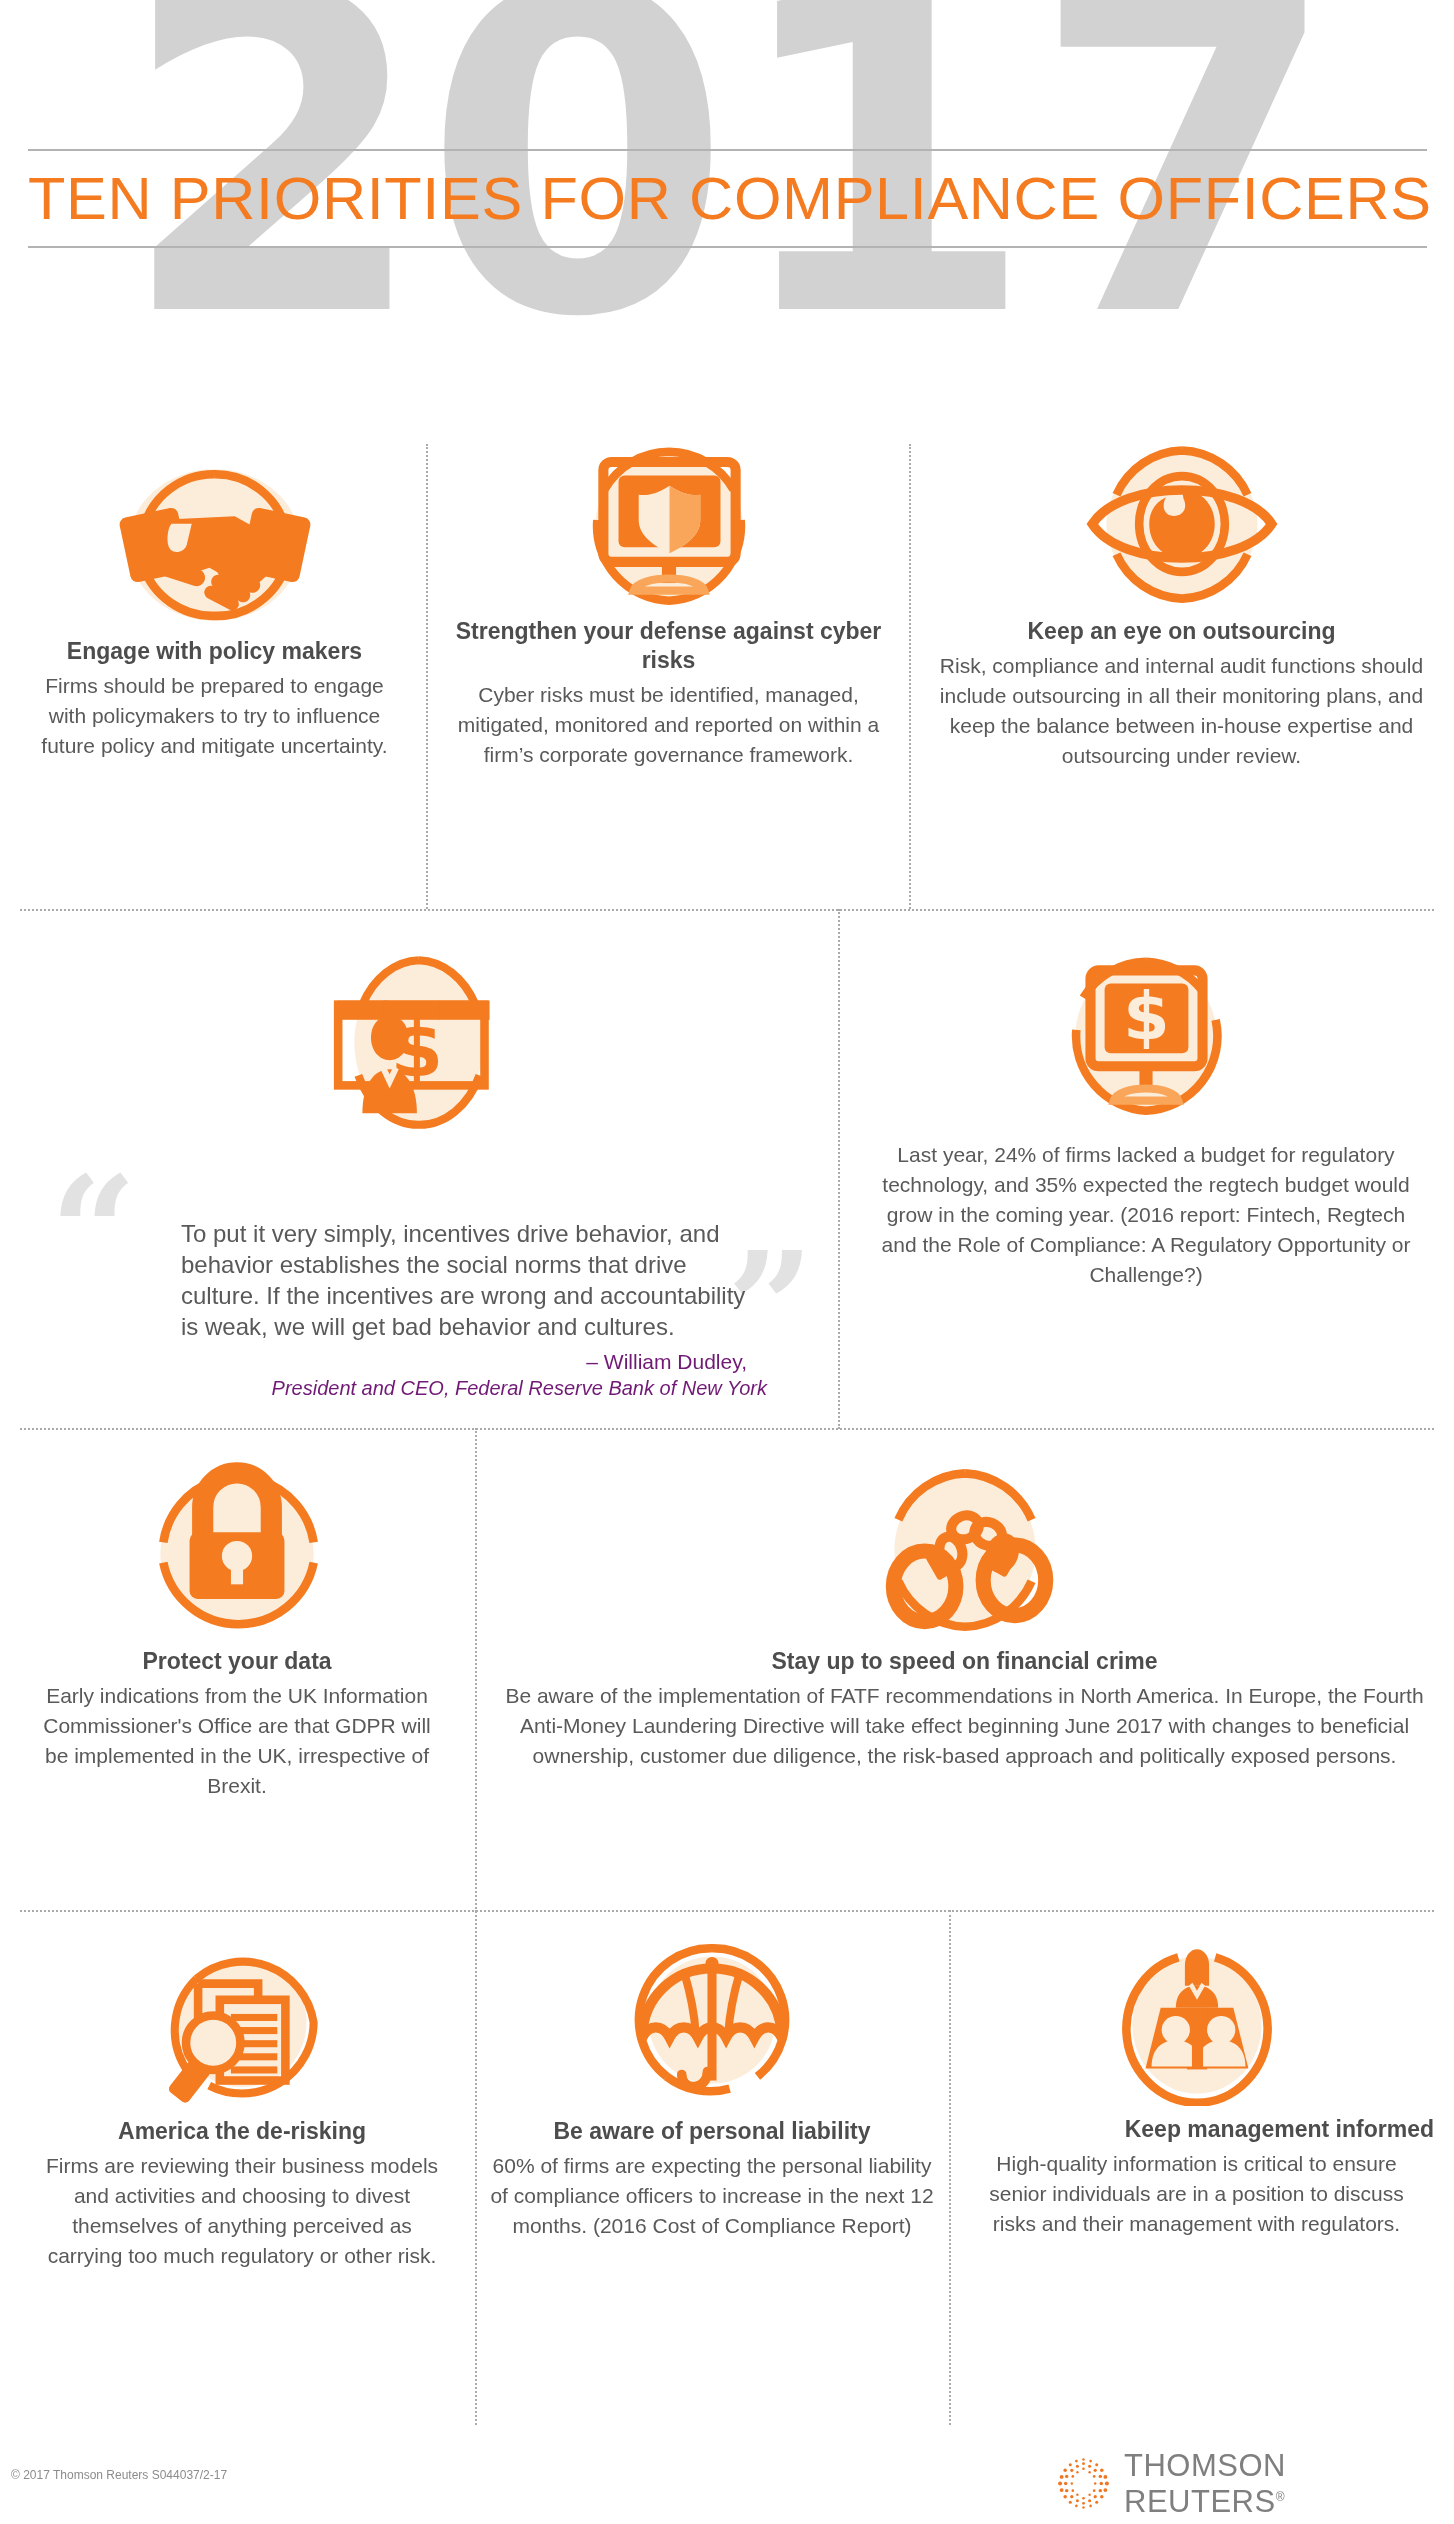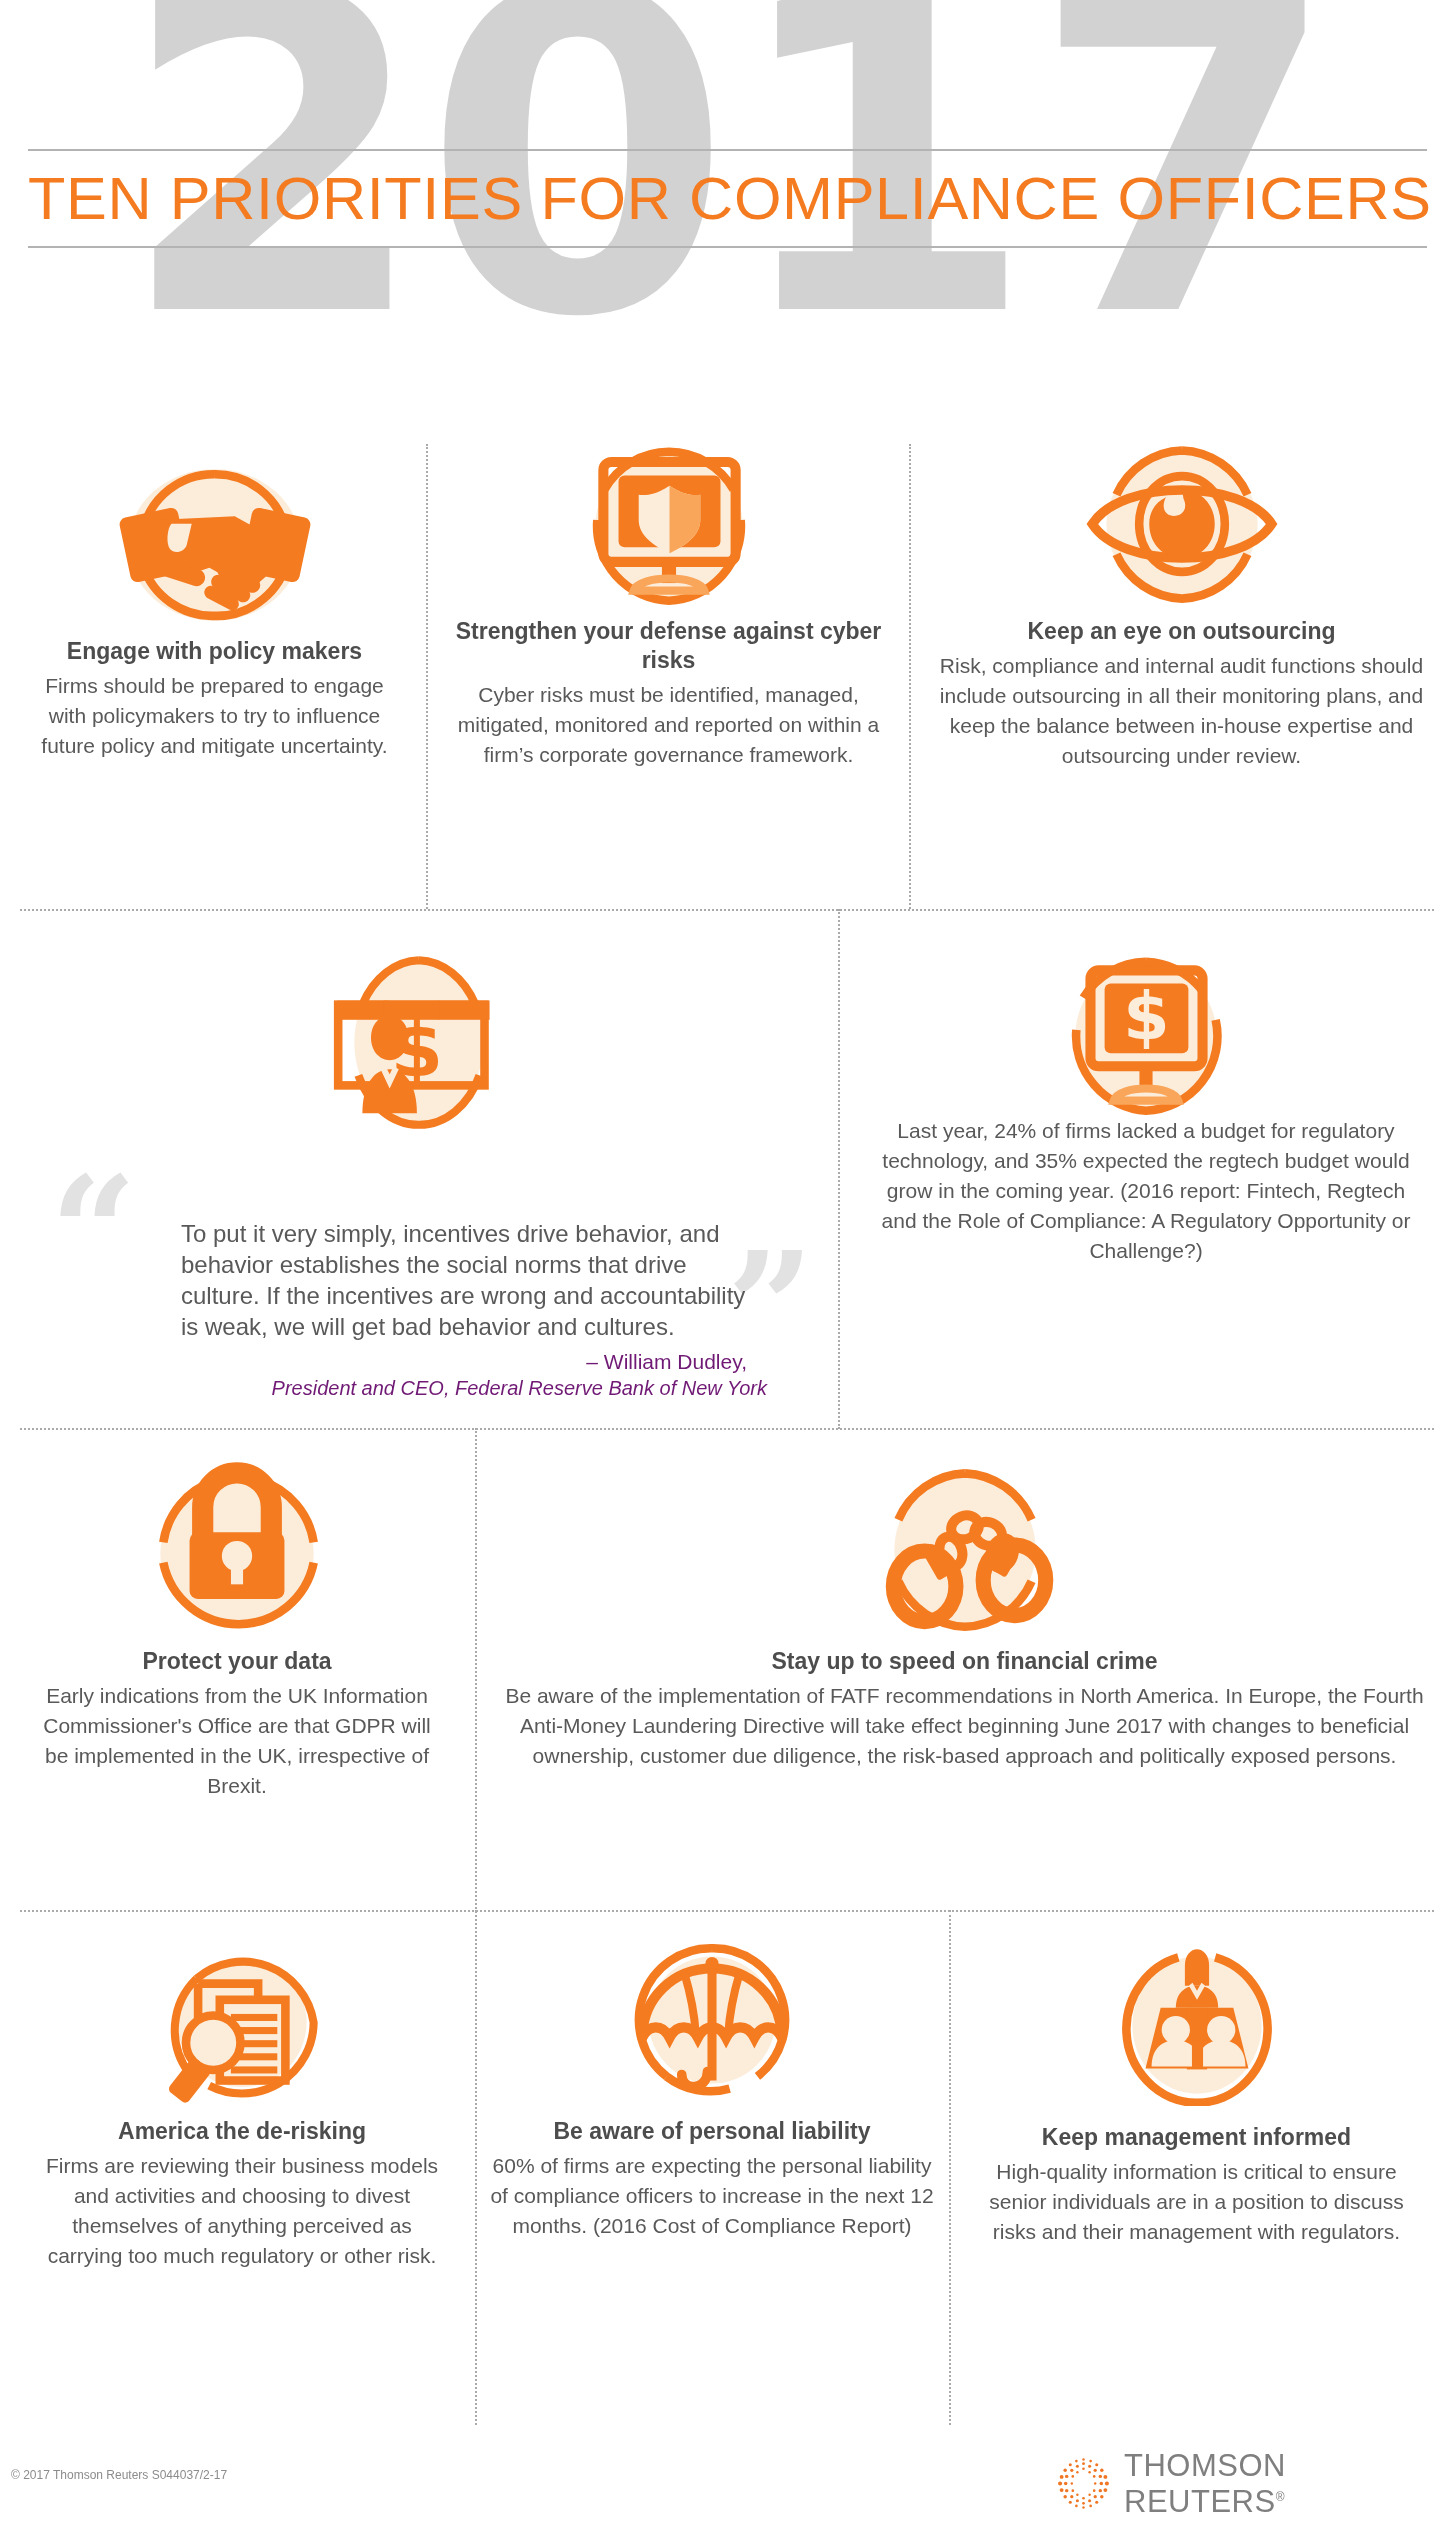--- a/index.html
+++ b/index.html
@@ -270,21 +270,21 @@
     <svg viewBox="0 0 420 330" width="212" height="167">
       <ellipse cx="210" cy="172" rx="140" ry="146" fill="#fceddb"></ellipse>
       <path d="M210 25 A 148 148 0 0 1 320 80 M 348 140 A 148 148 0 0 1 210 320 A 148 148 0 0 1 72 160 M 86 96 A 148 148 0 0 1 210 25" fill="none" stroke="#f47b20" stroke-width="17"></path>
       <rect x="100" y="42" width="222" height="190" rx="16" fill="none" stroke="#f47b20" stroke-width="20"></rect>
       <rect x="128" y="68" width="166" height="138" rx="12" fill="#f47b20"></rect>
       <text x="211" y="178" font-family="DejaVu Sans, sans-serif" font-size="132" font-weight="700" fill="#fceddb" text-anchor="middle">$</text>
       <rect x="197" y="232" width="26" height="44" fill="#f47b20"></rect>
       <path d="M146 300 C 156 268 264 268 274 300 Z" fill="none" stroke="#f9a65a" stroke-width="16"></path>
     </svg>
   </div>
-  <div class="card-body" style="padding:0 15px;">Last year, 24% of firms lacked a budget for regulatory technology, and 35% expected the regtech budget would grow in the coming year. (2016 report: Fintech, Regtech and the Role of Compliance: A Regulatory Opportunity or Challenge?)</div>
+  <div class="card-body" style="padding:0 15px;margin-top:24px;">Last year, 24% of firms lacked a budget for regulatory technology, and 35% expected the regtech budget would grow in the coming year. (2016 report: Fintech, Regtech and the Role of Compliance: A Regulatory Opportunity or Challenge?)</div>
 </div>
 
 <div class="card" style="left:20px; top:1459px; width:434px;">
   <div class="icon-box" style="width:222px;height:177px;">
     <svg viewBox="0 0 440 350" width="222" height="177">
       <ellipse cx="220" cy="188" rx="152" ry="140" fill="#fceddb"></ellipse>
       <path d="M175 43 A 152 152 0 0 0 74 165 M 74 205 A 152 152 0 0 0 372 205 M 372 165 A 152 152 0 0 0 268 43" fill="none" stroke="#f47b20" stroke-width="17"></path>
       <path d="M152 155 L152 95 A 68 68 0 0 1 288 95 L288 155" fill="none" stroke="#f47b20" stroke-width="42"></path>
       <rect x="126" y="145" width="188" height="132" rx="16" fill="#f47b20"></rect>
       <circle cx="220" cy="192" r="30" fill="#fceddb"></circle>
@@ -365,21 +365,21 @@
       <path d="M204 92 L220 120 L236 92 L229 86 L220 102 L211 86 Z" fill="#fceddb"></path>
       <path d="M148 136 L292 136 L322 256 L118 256 Z" fill="#f47b20"></path>
       <rect x="200" y="136" width="40" height="122" fill="#f47b20"></rect>
       <circle cx="178" cy="180" r="28" fill="#fceddb"></circle>
       <path d="M130 252 C 130 216 152 200 178 200 C 204 200 226 216 226 252 Z" fill="#fceddb"></path>
       <circle cx="268" cy="180" r="28" fill="#fceddb"></circle>
       <path d="M220 252 C 220 216 242 200 268 200 C 294 200 316 216 316 252 Z" fill="#fceddb"></path>
       <rect x="210" y="200" width="22" height="56" fill="#f47b20"></rect>
     </svg>
   </div>
-  <div class="card-title" style="margin-top:17px;">Keep management informed</div>
+  <div class="card-title" style="margin-top:9px;text-align:right;">Keep management informed</div>
   <div class="card-body" style="padding:0 15px;">High-quality information is critical to ensure senior individuals are in a position to discuss risks and their management with regulators.</div>
 </div>
 
 <div class="footer-copy">© 2017 Thomson Reuters S044037/2-17</div>
 
 <div class="tr-logo">
   <span>
     <svg width="57" height="57" viewBox="0 0 112 112">
       <g fill="#ef7622">
         <circle cx="56" cy="9" r="2.4"></circle>

